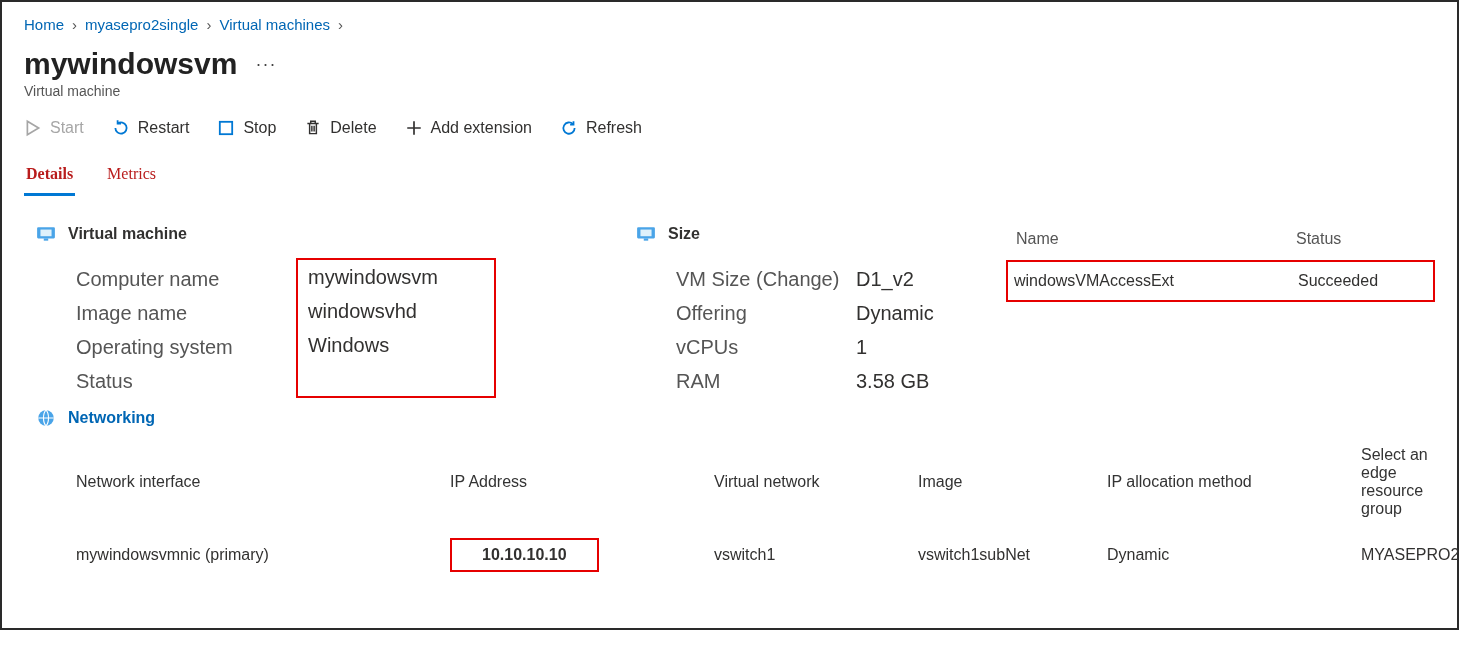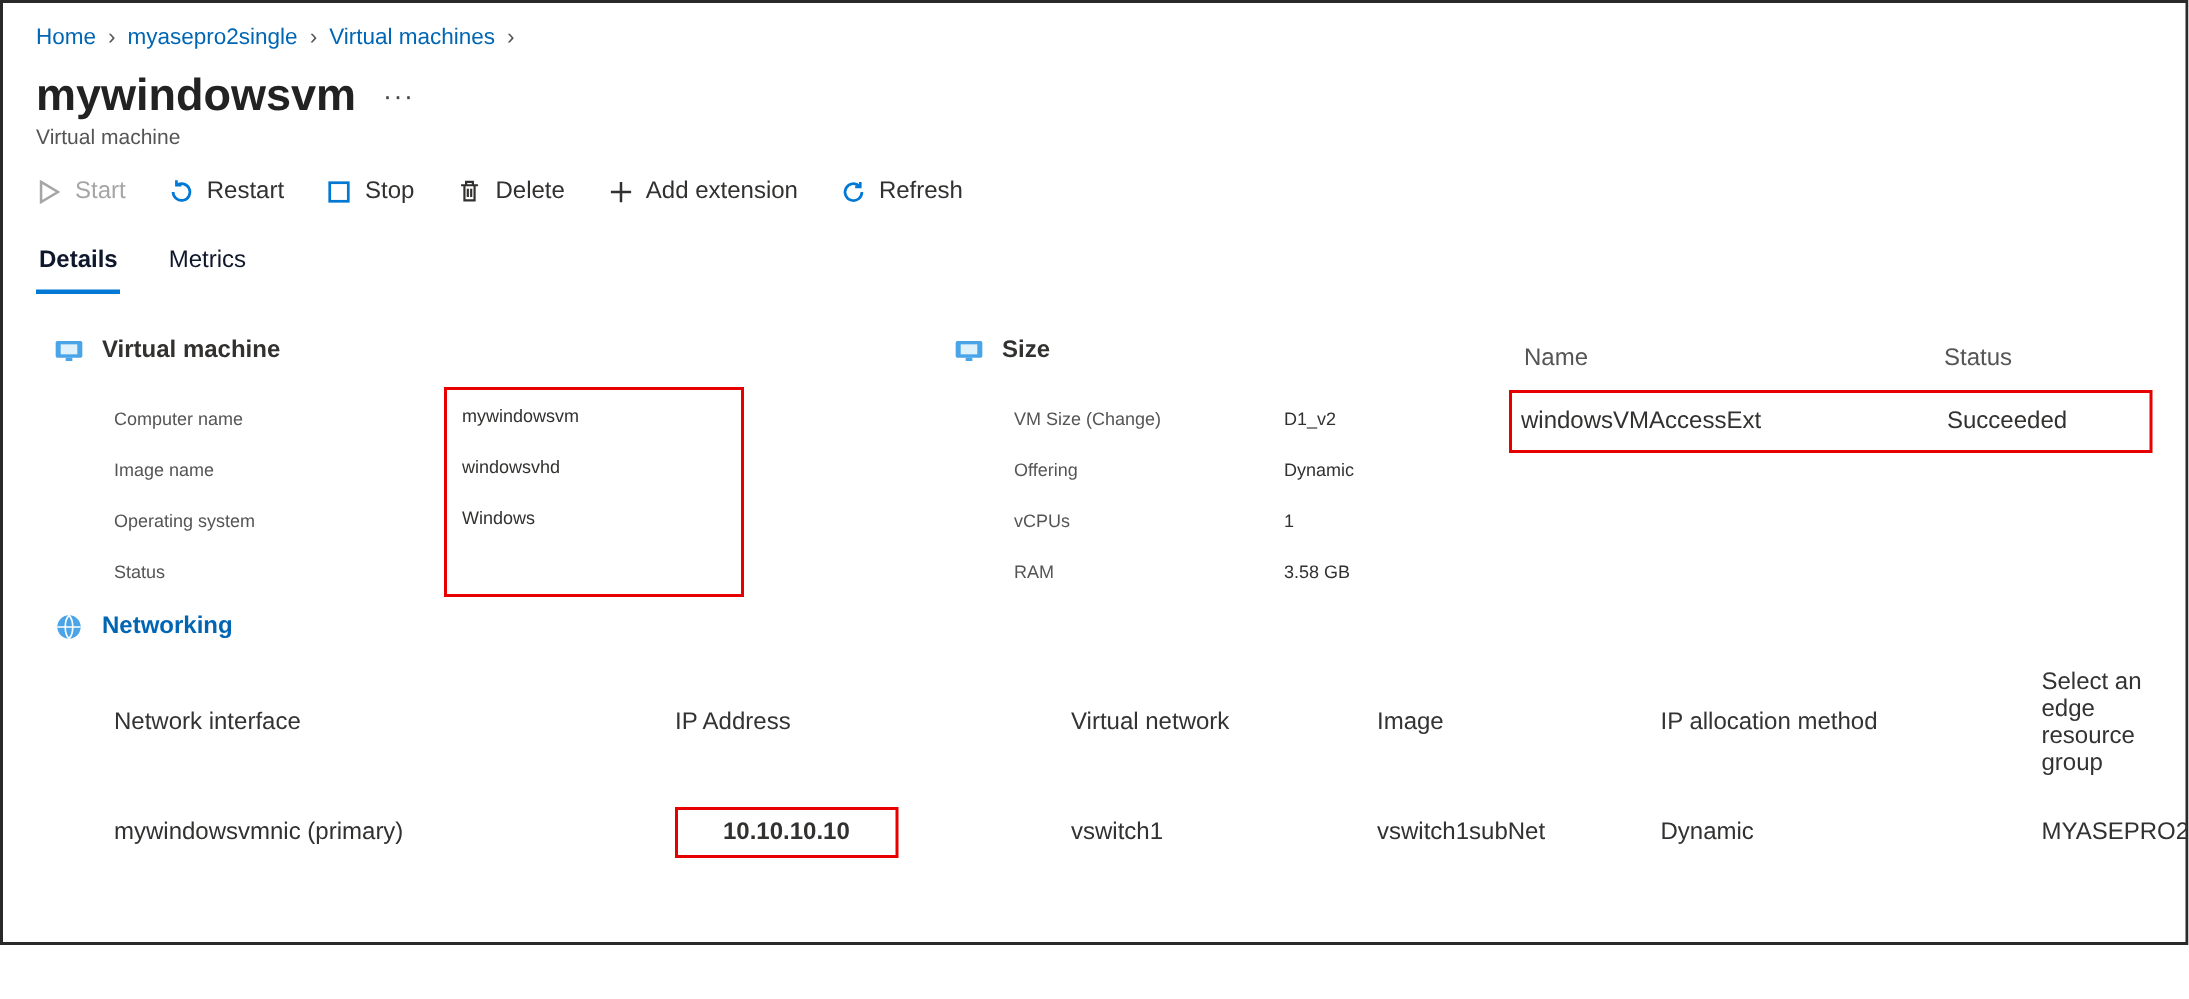--- a/index.html
+++ b/index.html
@@ -27,33 +27,33 @@
   .more-dots { color:#444; font-size:18px; letter-spacing:1px; cursor:pointer; }
   .subtitle { font-size:14px; color:#555; margin-top:2px; }
   
   .toolbar { display:flex; align-items:center; gap:28px; margin-top:20px; font-size:16px; }
   .tool-btn { display:flex; align-items:flex-end; gap:8px; cursor:pointer; color:#323130; }
   .tool-btn.disabled { color:#a6a6a6; }
   .tool-btn .ico { width:18px; height:18px; display:flex; align-items:center; justify-content:center; }
   .tool-btn .ico svg { width:18px; height:18px; }
   
   .tabs { display:flex; gap:30px; margin-top:22px; border-bottom:0; font-size:16px; }
-  .tab { padding:6px 2px 10px 2px; cursor:pointer; color:#0f172a; }
+  .tab { padding:6px 2px 10px 2px; cursor:pointer; color:#b91c1c;font-family:Liberation Serif, serif; }
   .tab.active { font-weight:600; border-bottom:3px solid #0078d4; }
   
   .content { margin-top:28px; display:flex; gap:40px; padding-left:12px; }
   .col-vm   { width:560px; }
   .col-size { width:330px; }
   .col-ext  { flex:1; }
   .section-header { display:flex; align-items:center; gap:12px; font-size:16px; font-weight:600; margin-bottom:18px; }
   .section-header .ico-box { width:20px; height:20px; display:flex; align-items:center; justify-content:center; }
   .section-header.link-style span.txt { color:#0066b4; cursor:pointer; }
   
   .prop-block { padding-left:40px; }
-  .prop-row { display:flex; font-size:12px; line-height:34px; }
+  .prop-row { display:flex; font-size:20px; line-height:34px; }
   .prop-row .lab { width:220px; color:#555; }
   .prop-row .val { color:#323130; }
   
   .redbox { border:2px solid #e60000; padding:2px 8px 2px 8px; }
   .redbox-block { border:2px solid #e60000; }
   
   .ext-table { width:100%; font-size:16px; }
   .ext-table .hdr { display:flex; color:#555; padding:6px 0 12px 0; }
   .ext-table .hdr .c1 { flex:0 0 290px; padding-left:10px; }
   .ext-table .hdr .c2 { flex:1; }

